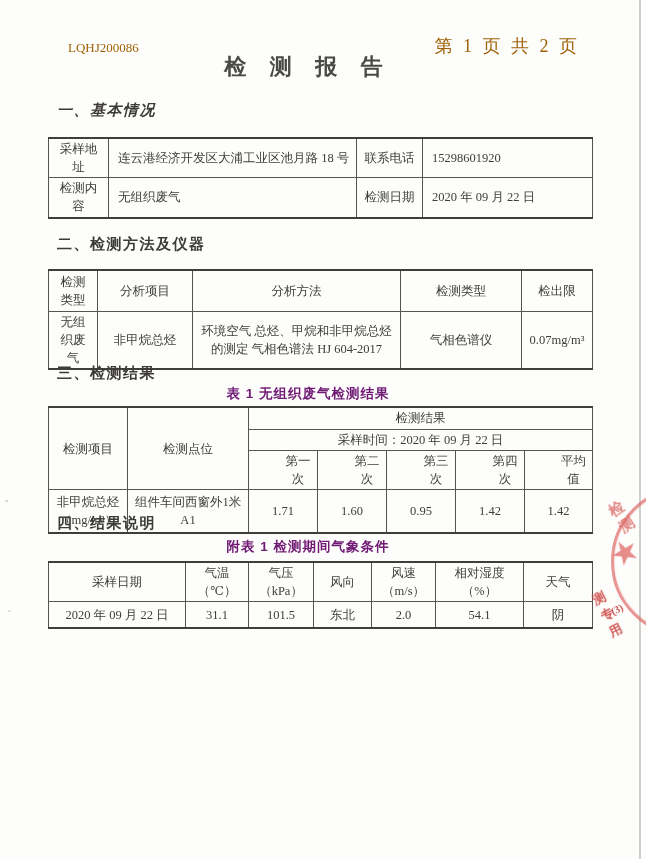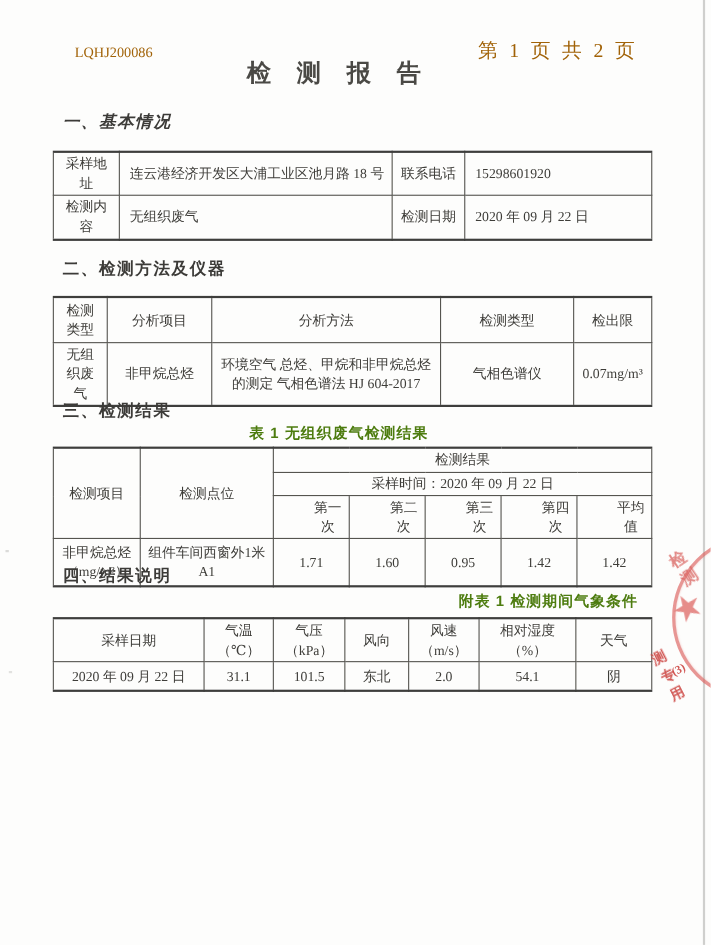--- a/index.html
+++ b/index.html
@@ -34,21 +34,21 @@
   
   .sec-heading{
     position:absolute;left:57px;margin:0;
     font-family:"Liberation Sans","DejaVu Sans",sans-serif;
     font-size:15px;font-weight:bold;letter-spacing:1.5px;
     color:#3c3b38;
   }
   .table-caption{
     position:absolute;left:36px;width:544px;margin:0;text-align:center;
     font-family:"Liberation Sans","DejaVu Sans",sans-serif;
-    font-size:13.5px;font-weight:bold;letter-spacing:1px;color:#4d7c0f;
+    font-size:13.5px;font-weight:bold;letter-spacing:1px;color:#701a75;
   }
   
   table{
     position:absolute;left:48px;border-collapse:collapse;table-layout:fixed;
     font-size:12.5px;color:#3e3d39;
     border-top:2px solid #3e3e3c;border-bottom:2px solid #3e3e3c;
   }
   td{
     border:1px solid #55544f;
     padding:1px 6px;
@@ -210,21 +210,21 @@
       <td>1.71</td>
       <td>1.60</td>
       <td>0.95</td>
       <td>1.42</td>
       <td>1.42</td>
     </tr>
   </tbody>
 </table>
 
 <h2 class="sec-heading" style="top:514px;">四、结果说明</h2>
-<p class="table-caption" style="top:538px;text-align:right;">附表 1 检测期间气象条件</p>
+<p class="table-caption" style="top:538px;">附表 1 检测期间气象条件</p>
 
 <table class="t4">
   <colgroup>
       <col style="width:137px;">
       <col style="width:63px;">
       <col style="width:65px;">
       <col style="width:58px;">
       <col style="width:64px;">
       <col style="width:88px;">
       <col style="width:69px;">

